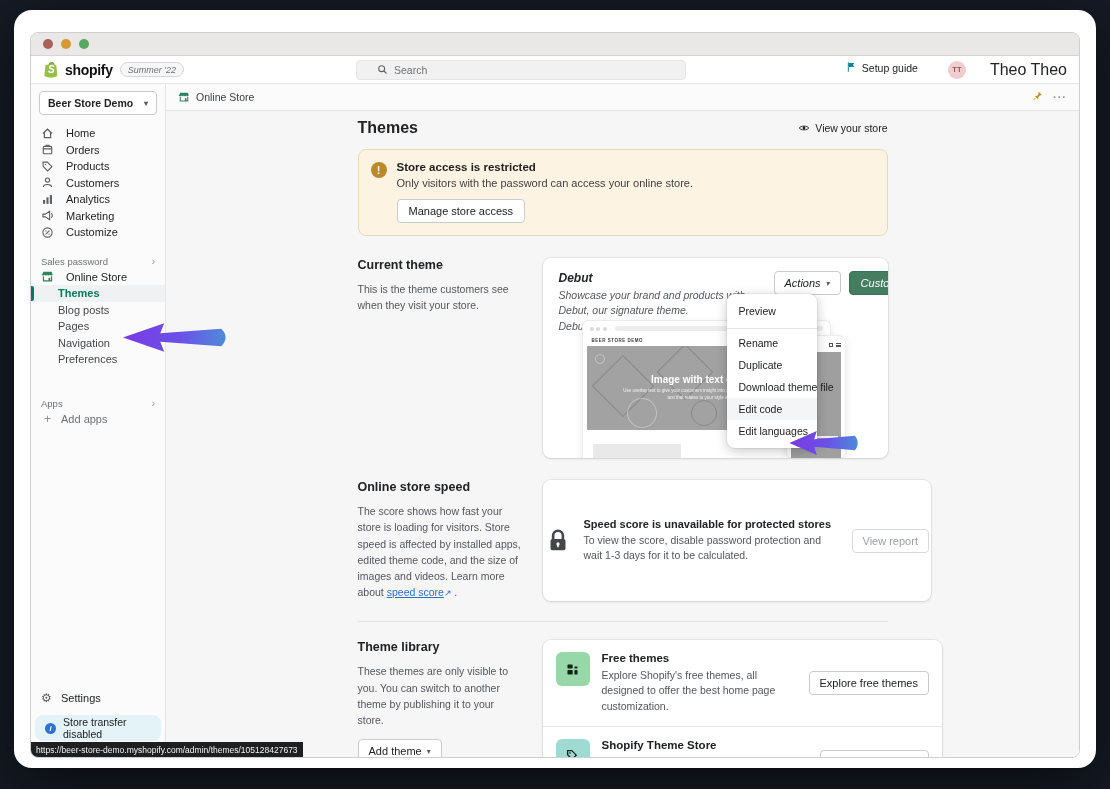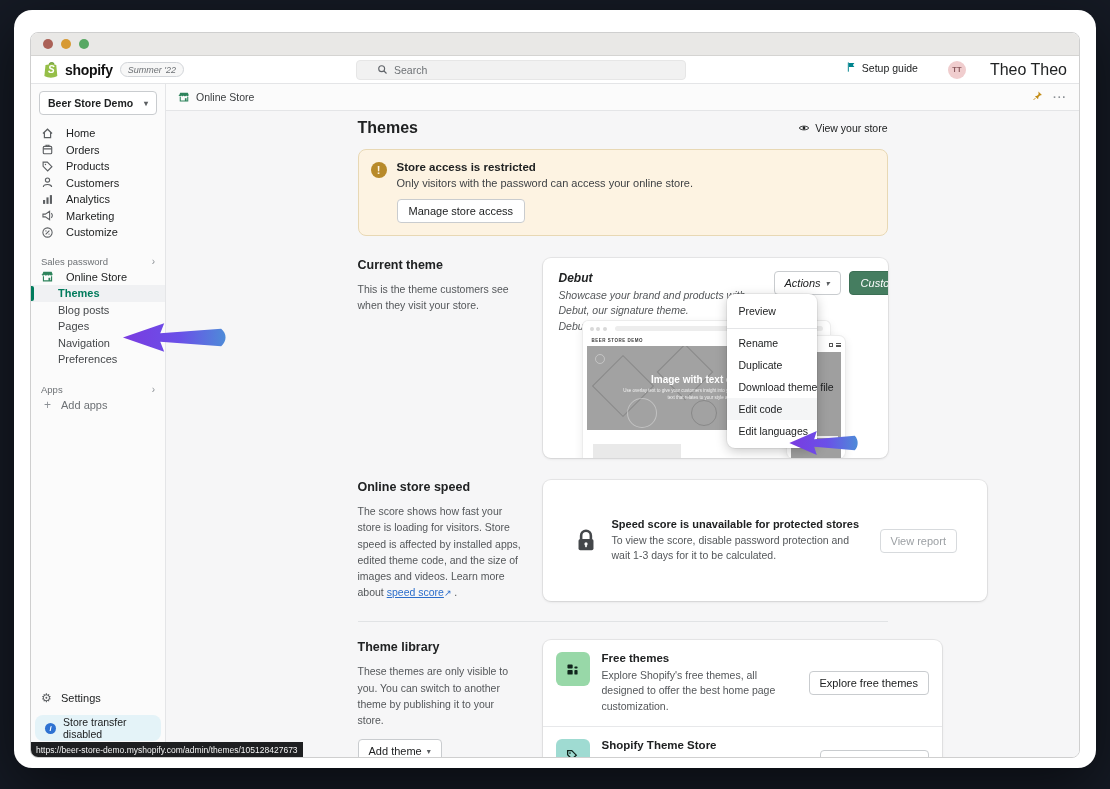--- a/index.html
+++ b/index.html
@@ -116,21 +116,21 @@
   .mob-lines { position:absolute; right:3px; bottom:14px; display:flex; flex-direction:column; gap:1.5px; align-items:flex-end; }
   .mob-lines i { display:block; height:1.6px; background:rgba(255,255,255,.85); }
 
   .menu { position:absolute; left:184px; top:36px; width:90px; background:#fff; border-radius:8px; box-shadow:0 0 0 1px rgba(0,0,0,.05), 0 3px 12px rgba(0,0,0,.22); padding:5px 0 6px; z-index:5; }
   .menu-item { padding:5px 12px; font-size:10.5px; color:#202223; white-space:nowrap; }
   .menu-item.first { padding:6px 12px 9px; }
   .menu-divider { height:1px; background:#e4e5e7; margin:2px 0 3px; }
   .menu-item.hl { background:#f4f5f6; }
 
   
-  .speed-card { display:flex; align-items:center; gap:13px; padding:12px 30px; }
+  .speed-card { display:flex; align-items:center; gap:13px; padding:12px 2px; }
   .speed-title { font-size:11px; font-weight:bold; }
   .speed-body { font-size:10.5px; color:#54575a; line-height:1.45; margin-top:3px; width:255px; }
   .btn.disabled { color:#9ca0a4; border-color:#d7dadd; }
 
   .hr { border:none; border-top:1px solid #e1e3e5; margin:20px 0 0; }
 
   
   .lib-row { display:flex; gap:12px; padding:12px 13px; align-items:flex-start; }
   .lib-row + .lib-row { border-top:1px solid #e7e8ea; }
   .tile { width:34px; height:34px; border-radius:6px; display:flex; align-items:center; justify-content:center; flex:0 0 34px; }
@@ -295,21 +295,21 @@
           <div class="nav-sub">
             <span>Pages</span>
           </div>
           <div class="nav-sub">
             <span>Navigation</span>
           </div>
           <div class="nav-sub">
             <span>Preferences</span>
           </div>
 
-          <div class="nav-section" style="margin-top:14px;">
+          <div class="nav-section" style="margin-top:28px;">
             <span>Apps</span>
             <span class="chev">›</span>
           </div>
           <div class="add-apps">
             <span class="plus">+</span>
             <span>Add apps</span>
           </div>
         </div>
 
         <div class="sidebar-bottom">

